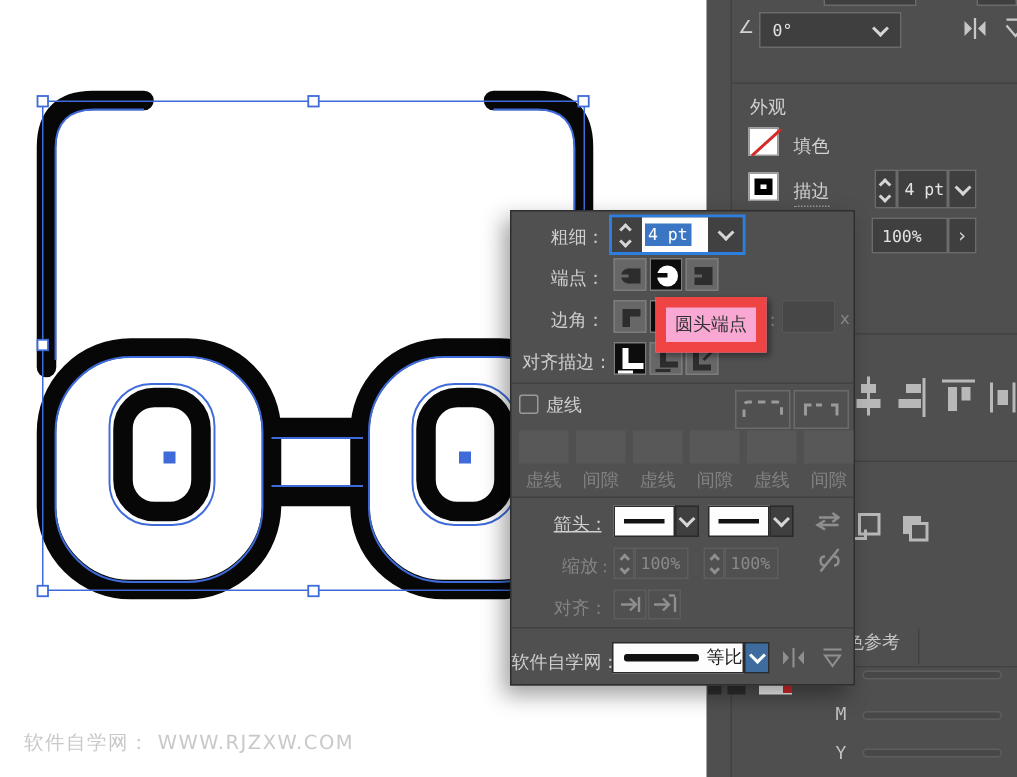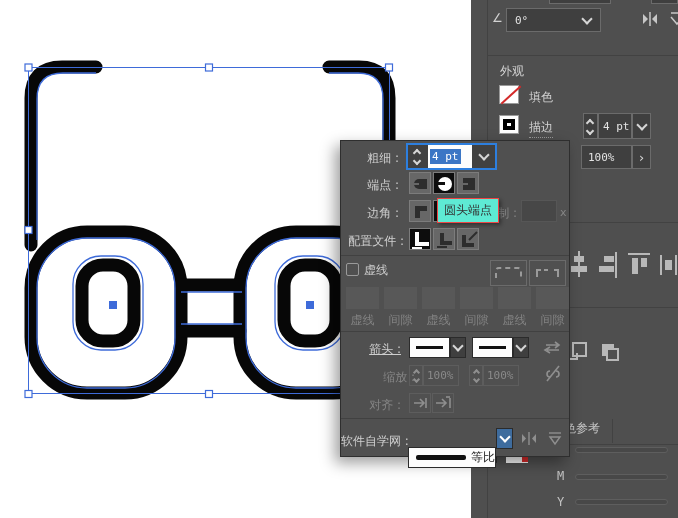--- a/index.html
+++ b/index.html
@@ -31,21 +31,21 @@
   .slabel.dis{color:#858585;}
   .tbtn{position:absolute;width:22px;height:22px;background:#676767;border:1px solid #7c7c7c;box-sizing:border-box;}
   .tbtn.sel{background:#0d0d0d;}
   .tbtn svg{position:absolute;left:0;top:0;}
   .dashbox{position:absolute;width:33px;height:22px;background:#585858;}
   .dashlbl{position:absolute;width:33px;text-align:center;font-size:12px;color:#828282;}
   .wbox{position:absolute;background:#fdfdfd;border:1px solid #2b2b2b;box-sizing:border-box;display:flex;align-items:center;justify-content:center;}
   .ddchev{position:absolute;background:#3f3f3f;border:1px solid #2b2b2b;box-sizing:border-box;display:flex;align-items:center;justify-content:center;}
   .disfield{position:absolute;background:transparent;border:1px solid #5d5d5d;box-sizing:border-box;color:#8a8a8a;
             font-family:"DejaVu Sans Mono","Liberation Mono",monospace;font-size:11px;display:flex;align-items:center;}
-  #tooltip{left:437px;top:198px;z-index:6;background:#5eead4;border:1px solid #ef4444;color:#333;
+  #tooltip{left:437px;top:198px;z-index:6;background:#f9a8d4;border:7px solid #ef4444;color:#333;
            font-size:12px;padding:3px 6px;white-space:nowrap;box-shadow:2px 2px 4px rgba(0,0,0,.4);}
   .flex{display:flex;align-items:center;}
 </style>
 </head>
 <body>
 
 <div id="canvas" class="abs">
   <svg width="471" height="518" viewBox="0 0 471 518">
 
     <g fill="none" stroke="#070707" stroke-width="13" stroke-linecap="round" stroke-linejoin="round">
@@ -77,20 +77,21 @@
 
     <g fill="#ffffff" stroke="#3e6bd9" stroke-width="1.2">
       <rect x="25" y="64" width="7" height="7"></rect>
       <rect x="205.5" y="64" width="7" height="7"></rect>
       <rect x="385.5" y="64" width="7" height="7"></rect>
       <rect x="25" y="226.5" width="7" height="7"></rect>
       <rect x="25" y="390.5" width="7" height="7"></rect>
       <rect x="205.5" y="390.5" width="7" height="7"></rect>
     </g>
   </svg>
+  <div id="watermark" class="abs">软件自学网： WWW.RJZXW.COM</div>
 </div>
 
 <div id="panel" class="abs">
   <div class="vline" style="left:16px;top:0;height:518px;"></div>
 
   <div class="dimfield" style="left:78px;top:-22px;width:62px;height:26px;"></div>
   <div class="dimfield" style="left:180px;top:-22px;width:27px;height:26px;"></div>
 
   <div class="plabel" style="left:21px;top:11px;">∠ :</div>
   <div class="dimfield flex" style="left:35px;top:8px;width:95px;height:24px;">
@@ -239,21 +240,21 @@
   </div>
   <div class="tbtn" style="left:116px;top:59px;">
     <svg width="22" height="22">
       <path d="M5 17 V9 L9 5 H17 V10 H10 V17 Z" fill="#2d2d2d"></path>
     </svg>
   </div>
   <div class="slabel dis" style="left:142px;top:64px;width:34px;">限制 :</div>
   <div class="abs" style="left:180px;top:59px;width:36px;height:22px;background:#474747;border:1px solid #565656;box-sizing:border-box;"></div>
   <div class="slabel dis" style="left:219px;top:65px;font-size:11px;">x</div>
 
-  <div class="slabel" style="left:0;top:92px;width:63px;">配置文件 :</div>
+  <div class="slabel" style="left:0;top:92px;width:63px;">对齐描边 :</div>
   <div class="tbtn sel" style="left:68px;top:87px;">
     <svg width="22" height="22">
       <path d="M7 3 V15 H19" stroke="#ffffff" stroke-width="4" fill="none"></path>
       <line x1="2" y1="19" x2="12" y2="19" stroke="#ffffff" stroke-width="2"></line>
     </svg>
   </div>
   <div class="tbtn" style="left:92px;top:87px;">
     <svg width="22" height="22">
       <path d="M8 4 V14 H18" stroke="#2d2d2d" stroke-width="4" fill="none"></path>
       <line x1="3" y1="18" x2="13" y2="18" stroke="#2d2d2d" stroke-width="2"></line>
@@ -308,21 +309,21 @@
     <div style="width:27px;height:3px;background:#111;"></div>
   </div>
   <div class="ddchev" style="left:172px;top:196px;width:16px;height:21px;">
     <span class="chev" style="margin-top:-3px;"></span>
   </div>
   <svg class="abs" style="left:202px;top:199px;" width="19" height="15">
     <path d="M3 5 H15 M12 2 L16 5 L12 8" fill="none" stroke="#8f8f8f" stroke-width="1.6"></path>
     <path d="M16 10 H4 M7 7 L2 10 L7 13" fill="none" stroke="#8f8f8f" stroke-width="1.6"></path>
   </svg>
 
-  <div class="slabel dis" style="left:14px;top:228px;width:60px;">缩放 :</div>
+  <div class="slabel dis" style="left:4px;top:228px;width:60px;font-family:Liberation Serif, serif;">缩放 :</div>
   <div class="disfield" style="left:68px;top:224px;width:14px;height:21px;">
     <span class="chev up dim" style="position:absolute;left:4px;top:4px;width:3px;height:3px;"></span>
     <span class="chev dim" style="position:absolute;left:4px;top:11px;width:3px;height:3px;"></span>
   </div>
   <div class="disfield" style="left:82px;top:224px;width:36px;height:21px;padding-left:3px;">100%</div>
   <div class="disfield" style="left:128px;top:224px;width:14px;height:21px;">
     <span class="chev up dim" style="position:absolute;left:4px;top:4px;width:3px;height:3px;"></span>
     <span class="chev dim" style="position:absolute;left:4px;top:11px;width:3px;height:3px;"></span>
   </div>
   <div class="disfield" style="left:142px;top:224px;width:36px;height:21px;padding-left:3px;">100%</div>
@@ -342,21 +343,21 @@
     <svg width="22" height="20">
       <path d="M3 10 H12 M9 6 L13 10 L9 14" fill="none" stroke="#8f8f8f" stroke-width="1.6"></path>
         <line x1="17" y1="5" x2="17" y2="15" stroke="#8f8f8f" stroke-width="1.6"></line>
         <line x1="13" y1="4" x2="17" y2="4" stroke="#8f8f8f" stroke-width="1.6"></line>
     </svg>
   </div>
 
   <div class="hline" style="left:0;top:277px;width:228px;background:#414141;"></div>
 
   <div class="slabel" style="left:0;top:292px;width:60px;">软件自学网 :</div>
-  <div class="wbox" style="left:67px;top:287px;width:88px;height:21px;justify-content:center;padding-left:7px;margin-top:19px;">
+  <div class="wbox" style="left:67px;top:287px;width:88px;height:21px;justify-content:center;padding-left:7px;">
     <div style="width:50px;height:5px;background:#111;border-radius:2px;"></div>
     <span style="font-size:12px;color:#222;margin-left:5px;">等比</span>
   </div>
   <div class="ddchev" style="left:155px;top:287px;width:17px;height:21px;background:#3e6c9e;">
     <span class="chev" style="margin-top:-3px;border-color:#fff;"></span>
   </div>
   <svg class="abs" style="left:180px;top:290px;" width="17" height="15">
     <path d="M1 3 L5 7.5 L1 12 Z" fill="#8f8f8f"></path>
       <line x1="8" y1="1" x2="8" y2="14" stroke="#8f8f8f" stroke-width="1.4"></line>
       <path d="M15 3 L11 7.5 L15 12 Z" fill="#8f8f8f"></path>

